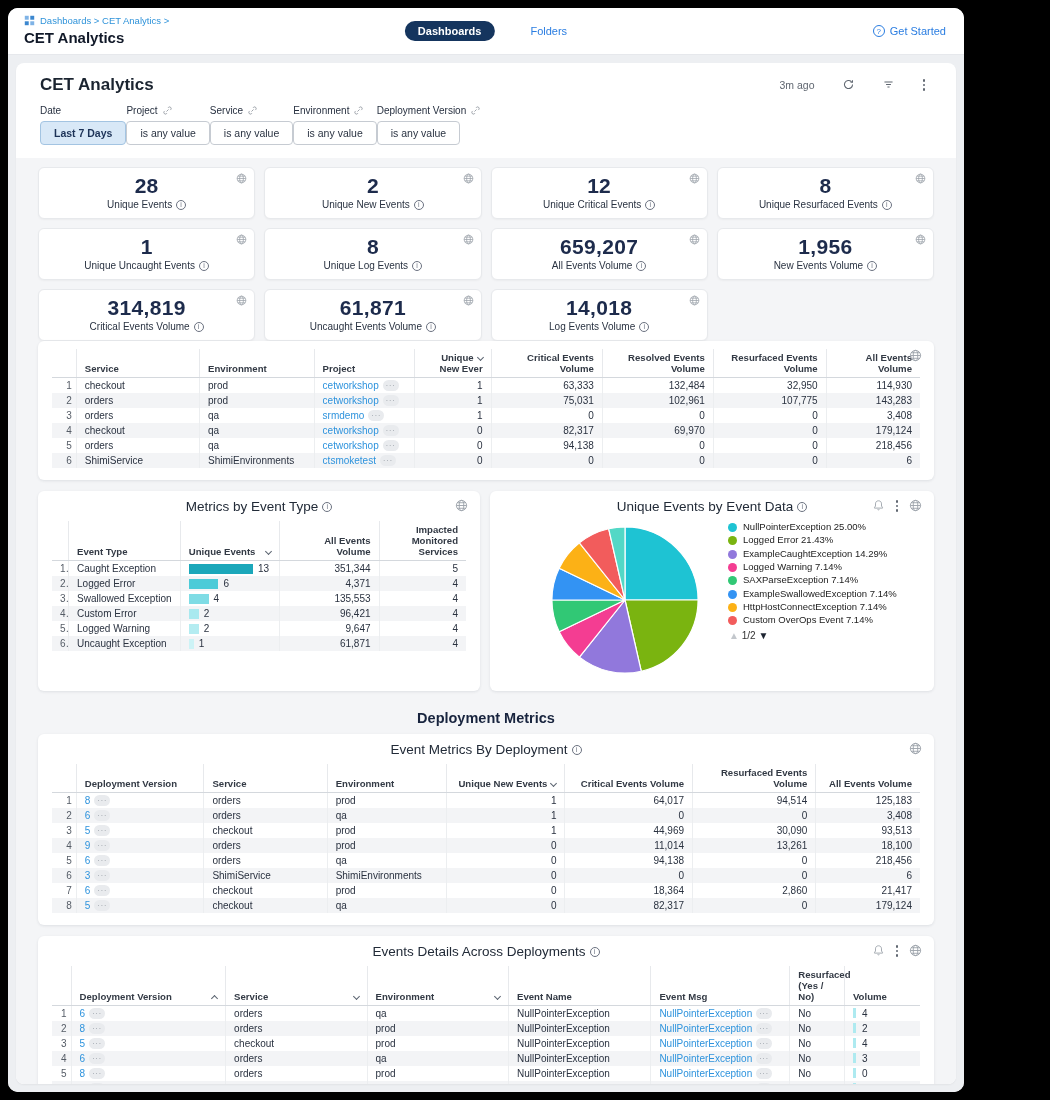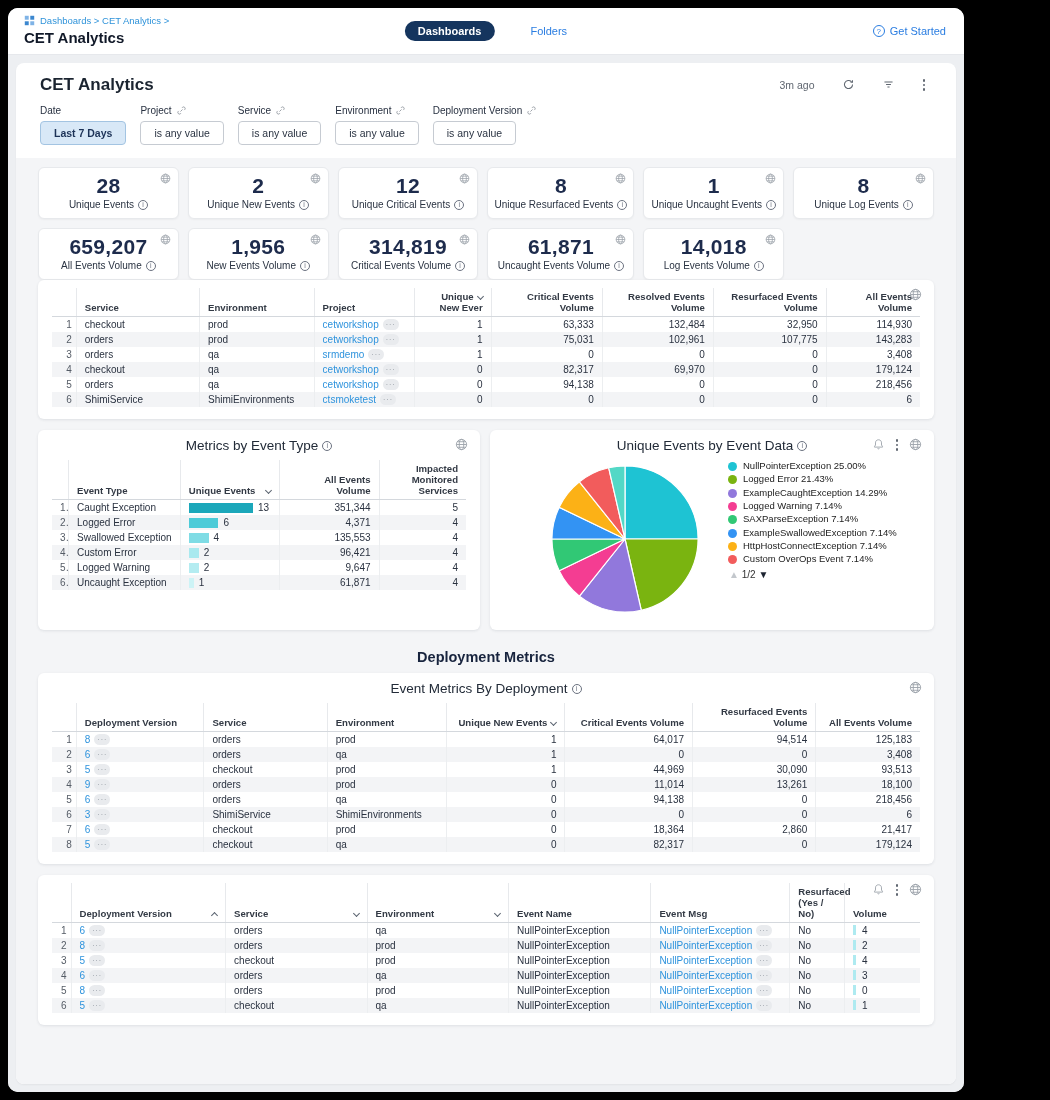--- a/index.html
+++ b/index.html
@@ -14,27 +14,27 @@
   .tab{font-size:11px;color:#2a7de1;cursor:pointer}
   .tab.active{background:#15355e;color:#fff;border-radius:12px;padding:4px 13px;font-weight:600}
   .getstarted{position:absolute;right:18px;top:17px;font-size:11px;color:#2a7de1;display:flex;gap:5px;align-items:center;cursor:pointer}
   .qmark{width:12px;height:12px;border:1.2px solid #2a7de1;border-radius:50%;display:inline-flex;align-items:center;justify-content:center;font-size:8px}
   
   .main{flex:1;background:#edeff2;padding:8px;overflow:hidden}
   .panel{background:#fff;border-radius:8px;height:100%;overflow:hidden;display:flex;flex-direction:column;box-shadow:0 1px 2px rgba(0,0,0,.05)}
   .phead{padding:12px 24px 0;position:relative}
   .ptitle2{font-size:17px;font-weight:600;color:#1b2430}
   .pmeta{position:absolute;right:30px;top:15px;display:flex;align-items:center;gap:27px;color:#5f6670;font-size:10.5px}
-  .filters{display:flex;gap:14px;padding:10px 24px 13px;background:#fff}
+  .filters{display:flex;padding:10px 24px 13px;background:#fff}
   .f-label{font-size:10px;color:#273040;display:flex;align-items:center;gap:4px;margin-bottom:5px}
   .f-btn{font-size:10.5px;padding:5px 13px;border-radius:4px;border:1px solid #c6cbd2;background:#fff;color:#2a3342;font-family:inherit;cursor:pointer}
   .f-btn.hl{background:#d8e8f7;border-color:#a3c4e2;color:#1c3257;font-weight:600}
   .body-gray{flex:1;background:#f4f5f7;padding:9px 22px 0;overflow:hidden}
   
-  .cards{display:grid;grid-template-columns:repeat(6,1fr);gap:9px}
+  .cards{display:grid;grid-template-columns:repeat(4,1fr);gap:9px}
   .card{background:#fff;border:1px solid #e7e9ec;border-radius:6px;position:relative;text-align:center;padding:6px 6px 8px;box-shadow:0 1px 2px rgba(0,0,0,.04)}
   .card .g{position:absolute;top:5px;right:7px}
   .card-value{font-size:21px;font-weight:600;color:#1d2b4c;letter-spacing:.3px}
   .card-label{font-size:10px;color:#2a3342;margin-top:1px;display:flex;justify-content:center;align-items:center;white-space:nowrap;overflow:hidden}
   .sec-h{text-align:center;font-size:14.5px;font-weight:700;color:#18243e;padding:8px 0}
   
   .tcard{background:#fff;border-radius:6px;box-shadow:0 1px 3px rgba(25,35,55,.1);padding:8px 14px 12px;position:relative;margin-bottom:11px}
   .tcard-title{text-align:center;font-size:13.5px;color:#222b38;padding-bottom:7px;display:flex;justify-content:center;align-items:center}
   .tcard-icons{position:absolute;top:8px;right:12px;display:flex;gap:10px;align-items:center}
   .tbl{width:100%;border-collapse:collapse;table-layout:fixed;font-size:10px;color:#2a3240}
@@ -705,20 +705,24 @@
                   <i></i>
                   <i></i>
                   <i></i>
                 </span>
               <svg class="ic" viewBox="0 0 16 16" fill="none" stroke="#9aa1a9" stroke-width="1.1">
                   <circle cx="8" cy="8" r="6.3"></circle>
                   <ellipse cx="8" cy="8" rx="2.8" ry="6.3"></ellipse>
                   <path d="M1.7 8h12.6M2.6 4.6h10.8M2.6 11.4h10.8"></path>
                 </svg>
             </div>
+            <div class="tcard-title">
+                <span>Events Details Across Deployments</span>
+                <span class="info">i</span>
+              </div>
             <div>
                 <table class="tbl">
                   <colgroup>
                     <col style="width:2.2%">
                     <col style="width:17.8%">
                     <col style="width:16.3%">
                     <col style="width:16.3%">
                     <col style="width:16.4%">
                     <col style="width:16%">
                     <col style="width:6.3%">

